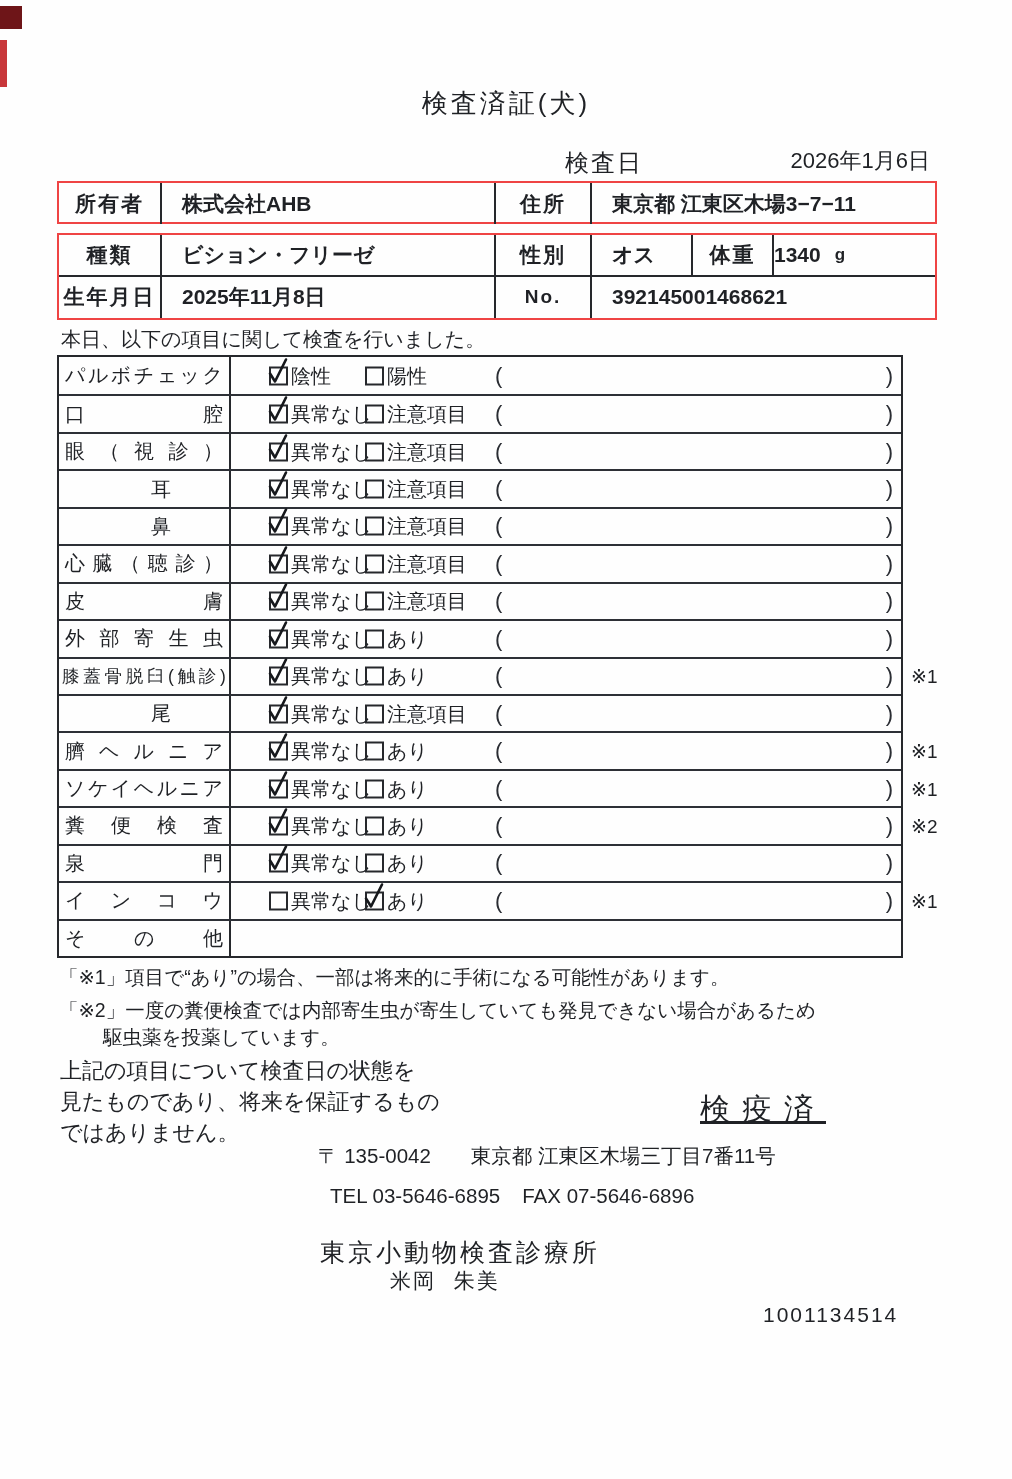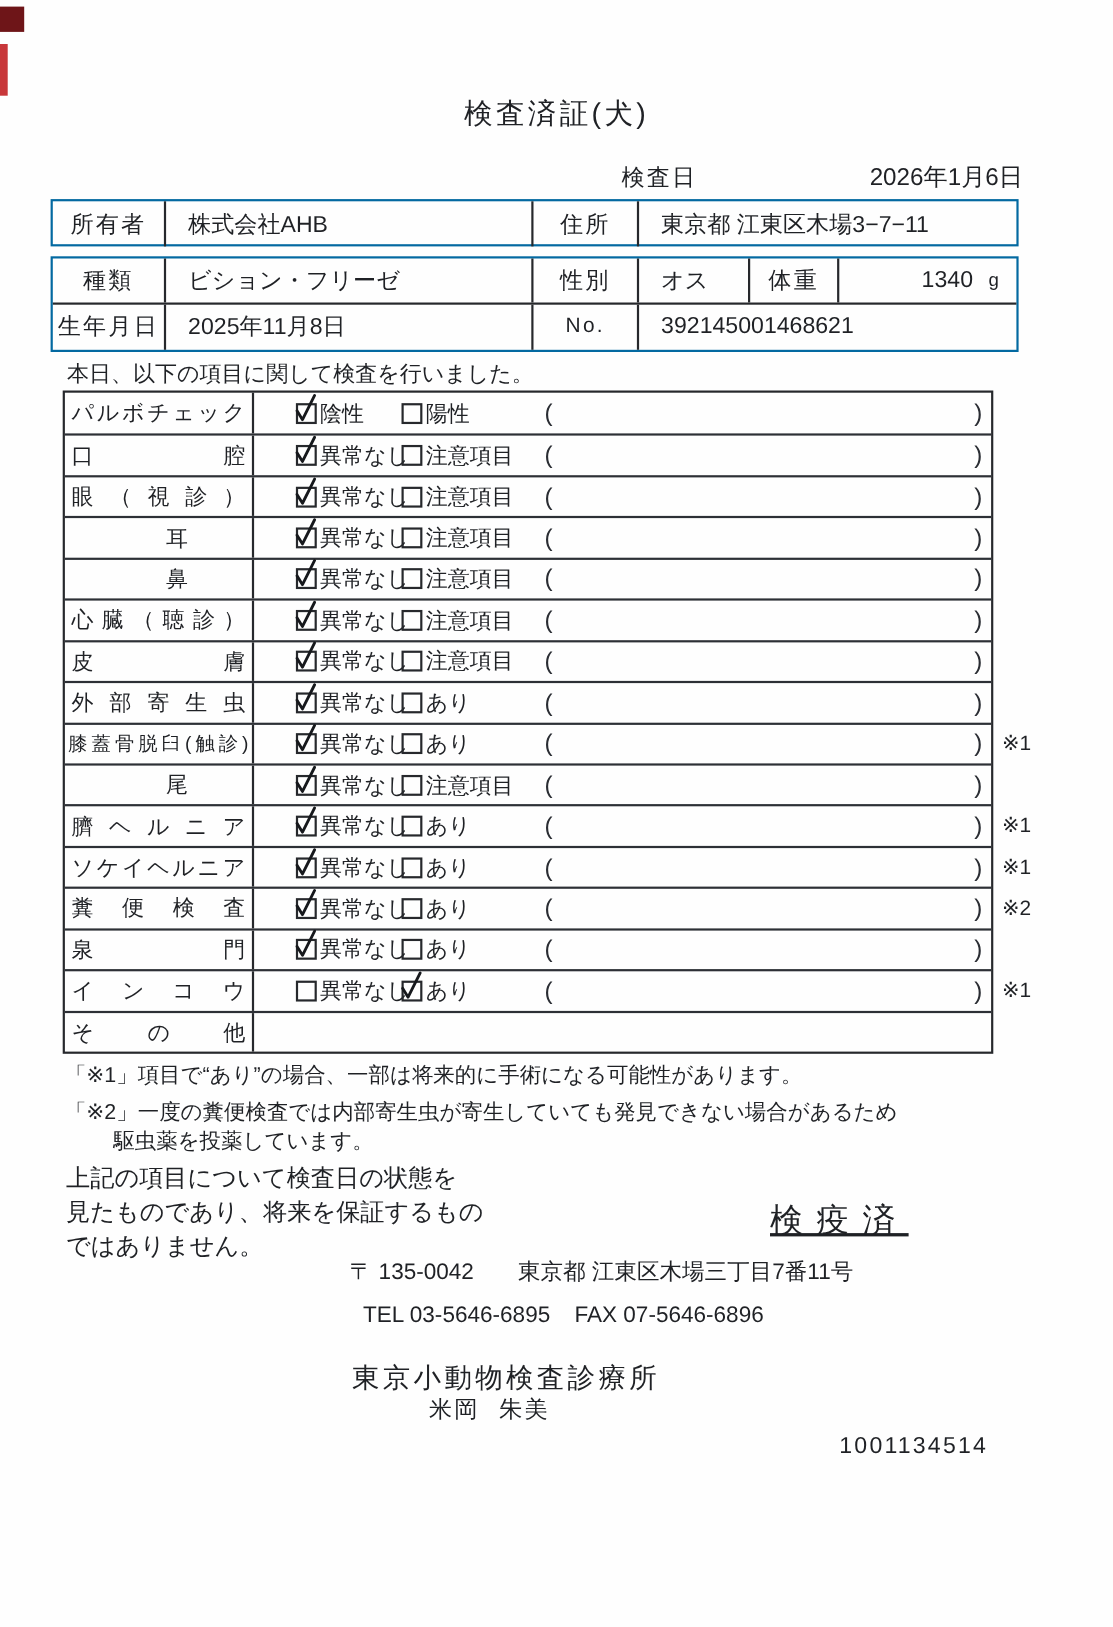--- a/index.html
+++ b/index.html
@@ -13,37 +13,37 @@
     margin:0 auto;
   }
   
   .mark-square{position:absolute;left:0;top:6px;width:22px;height:23px;background:#6e1518;}
   .mark-bar{position:absolute;left:0;top:40px;width:7px;height:47px;background:#c8373a;}
 
   .title{
     position:absolute;top:86px;left:0;right:0;
     text-align:center;font-size:26px;font-weight:500;letter-spacing:3px;
   }
-  .date-label{position:absolute;top:147px;left:565px;font-size:21px;letter-spacing:2px;}
+  .date-label{position:absolute;top:147px;left:565px;font-size:24px;letter-spacing:2px;}
   .date-value{position:absolute;top:146px;right:82px;font-size:22px;}
 
   
-  .htable{position:absolute;left:46px;width:880px;border:2px solid #0369a1;box-sizing:border-box;}
+  .htable{position:absolute;left:57px;width:880px;border:2px solid #ef4444;box-sizing:border-box;font-weight:bold;}
   .owner-table{top:181px;height:43px;}
   .animal-table{top:233px;height:87px;}
   .hrow{display:flex;height:41px;box-sizing:border-box;}
   .animal-table .hrow{height:41.5px;}
   .animal-table .hrow:first-child{border-bottom:2px solid #26282c;}
   .hcell{box-sizing:border-box;display:flex;align-items:center;font-size:21px;}
   .hcell.lab{justify-content:center;letter-spacing:2px;}
   .hcell.val{padding-left:20px;}
   .bR{border-right:2px solid #26282c;}
   .w-lab1{width:103px;}  .w-val1{width:334px;}  .w-lab2{width:96px;}
   .w-sex{width:101px;}   .w-wlab{width:81px;}   .w-rest{flex:1;}
-  .weight-val{flex:1;display:flex;align-items:center;justify-content:flex-end;padding-right:16px;}
+  .weight-val{flex:1;display:flex;align-items:center;padding-right:28px;}
   .weight-val .unit{font-size:17px;margin-left:14px;}
   .no-label{font-size:19px;letter-spacing:1px;}
 
   .statement{position:absolute;top:326px;left:61px;font-size:20px;}
 
   
   .checklist{
     position:absolute;top:355px;left:57px;width:846px;height:603px;
     border:2px solid #26282c;box-sizing:border-box;
     display:grid;grid-template-rows:repeat(16,1fr);

